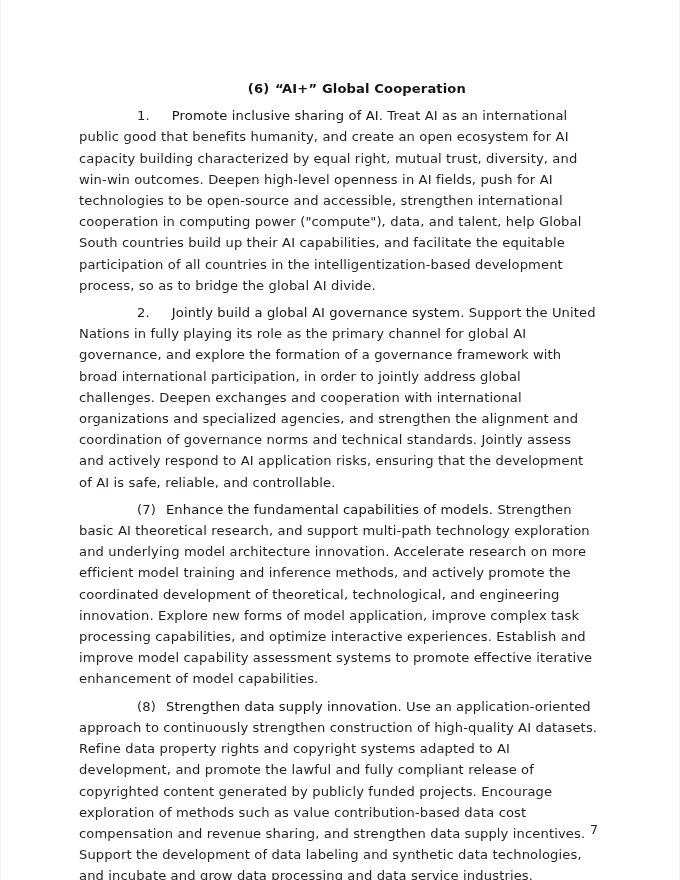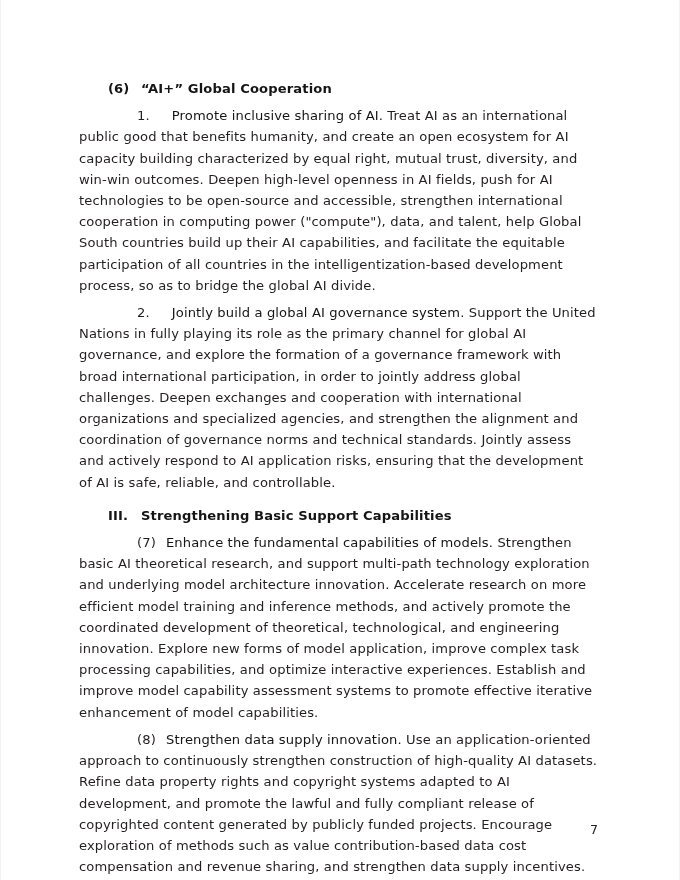--- a/index.html
+++ b/index.html
@@ -57,21 +57,21 @@
     margin-bottom: 6px;
   }
   .heading-sec {
     font-weight: bold;
     font-size: 13.1px;
     line-height: 21.2px;
     color: #151515;
     margin-top: 12px;
     margin-bottom: 6px;
   }
-  .h-indent-1 { padding-left: 29px; }
+  .h-indent-1 { padding-left: 29px; text-align: center; }
   .h-num {
     display: inline-block;
     min-width: 33px;
   }
   .h-num-roman {
     display: inline-block;
     min-width: 33px;
   }
   .para {
     margin-bottom: 6px;
@@ -113,21 +113,20 @@
   <div class="page-edge-right"></div>
 
   <div class="content">
 
     <h2 class="heading h-indent-1"><span class="h-num">(6)</span><span>“AI+” Global Cooperation</span></h2>
 
     <p class="para indent"><span class="marker">1.</span><span class="marker-gap-num"></span><span class="lead-in">Promote inclusive sharing of AI.</span><span> Treat AI as an international public good that benefits humanity, and create an open ecosystem for AI capacity building characterized by equal right, mutual trust, diversity, and win-win outcomes. Deepen high-level openness in AI fields, push for AI technologies to be open-source and accessible, strengthen international cooperation in computing power ("compute"), data, and talent, help Global South countries build up their AI capabilities, and facilitate the equitable participation of all countries in the intelligentization-based development process, so as to bridge the global AI divide.</span></p>
 
     <p class="para indent"><span class="marker">2.</span><span class="marker-gap-num"></span><span class="lead-in">Jointly build a global AI governance system.</span><span> Support the United Nations in fully playing its role as the primary channel for global AI governance, and explore the formation of a governance framework with broad international participation, in order to jointly address global challenges. Deepen exchanges and cooperation with international organizations and specialized agencies, and strengthen the alignment and coordination of governance norms and technical standards. Jointly assess and actively respond to AI application risks, ensuring that the development of AI is safe, reliable, and controllable.</span></p>
 
-    <h2 class="heading-sec h-indent-1"><span class="h-num-roman">III.</span><span>Strengthening Basic Support Capabilities</span></h2>
 
     <p class="para indent"><span class="marker">(7)</span><span class="marker-gap-paren"></span><span class="lead-in">Enhance the fundamental capabilities of models.</span><span> Strengthen basic AI theoretical research, and support multi-path technology exploration and underlying model architecture innovation. Accelerate research on more efficient model training and inference methods, and actively promote the coordinated development of theoretical, technological, and engineering innovation. Explore new forms of model application, improve complex task processing capabilities, and optimize interactive experiences. Establish and improve model capability assessment systems to promote effective iterative enhancement of model capabilities.</span></p>
 
     <p class="para indent"><span class="marker">(8)</span><span class="marker-gap-paren"></span><span class="lead-in">Strengthen data supply innovation.</span><span> Use an application-oriented approach to continuously strengthen construction of high-quality AI datasets. Refine data property rights and copyright systems adapted to AI development, and promote the lawful and fully compliant release of copyrighted content generated by publicly funded projects. Encourage exploration of methods such as value contribution-based data cost compensation and revenue sharing, and strengthen data supply incentives. Support the development of data labeling and synthetic data technologies, and incubate and grow data processing and data service industries.</span></p>
 
   </div>
 
   <div class="page-number">7</div>
 </div>
 

